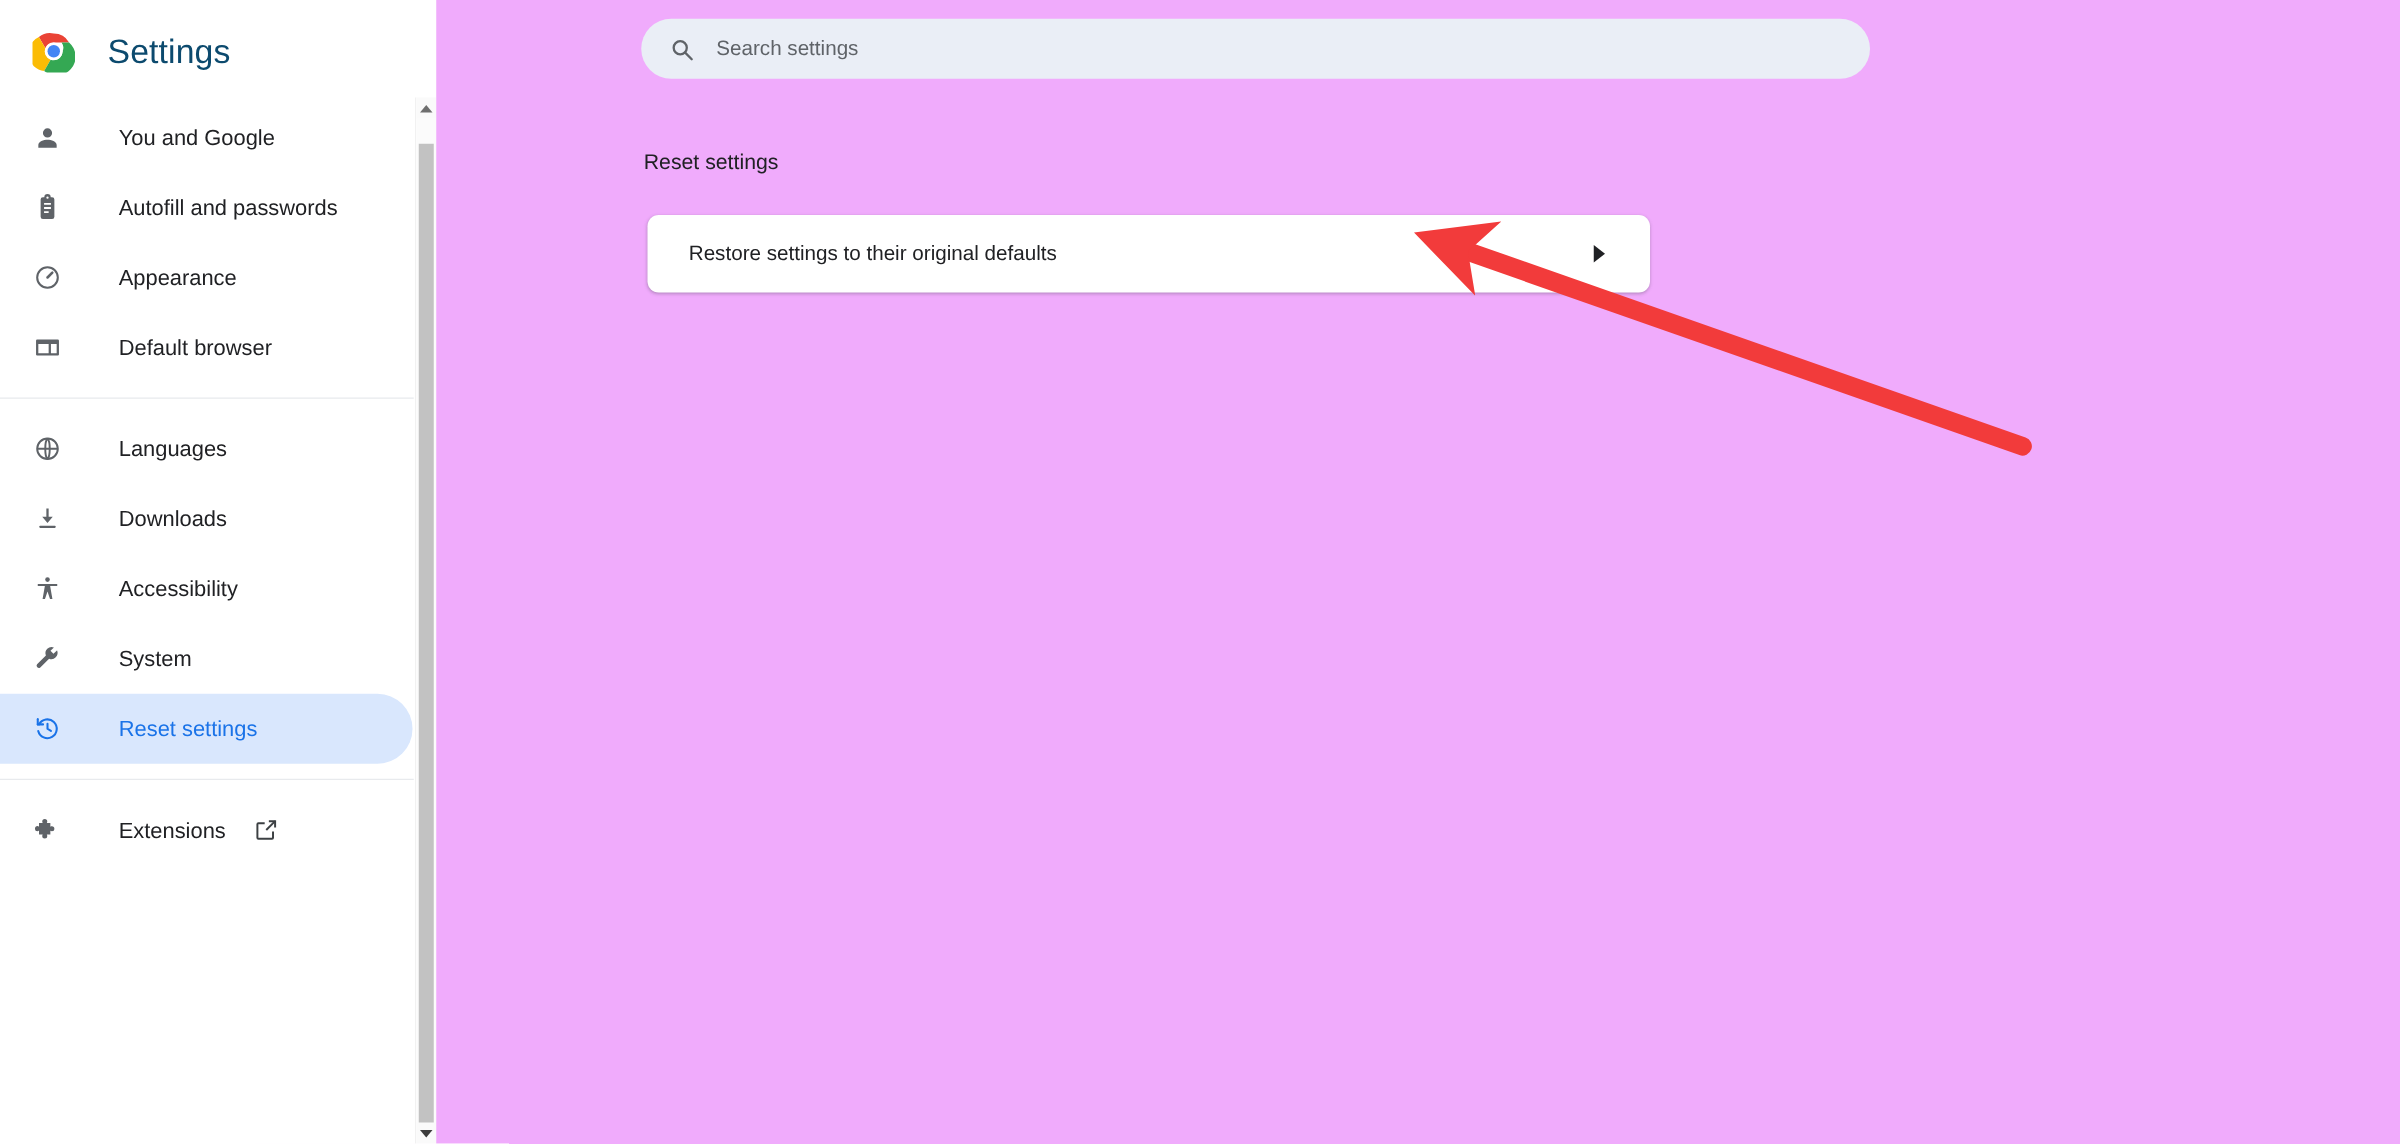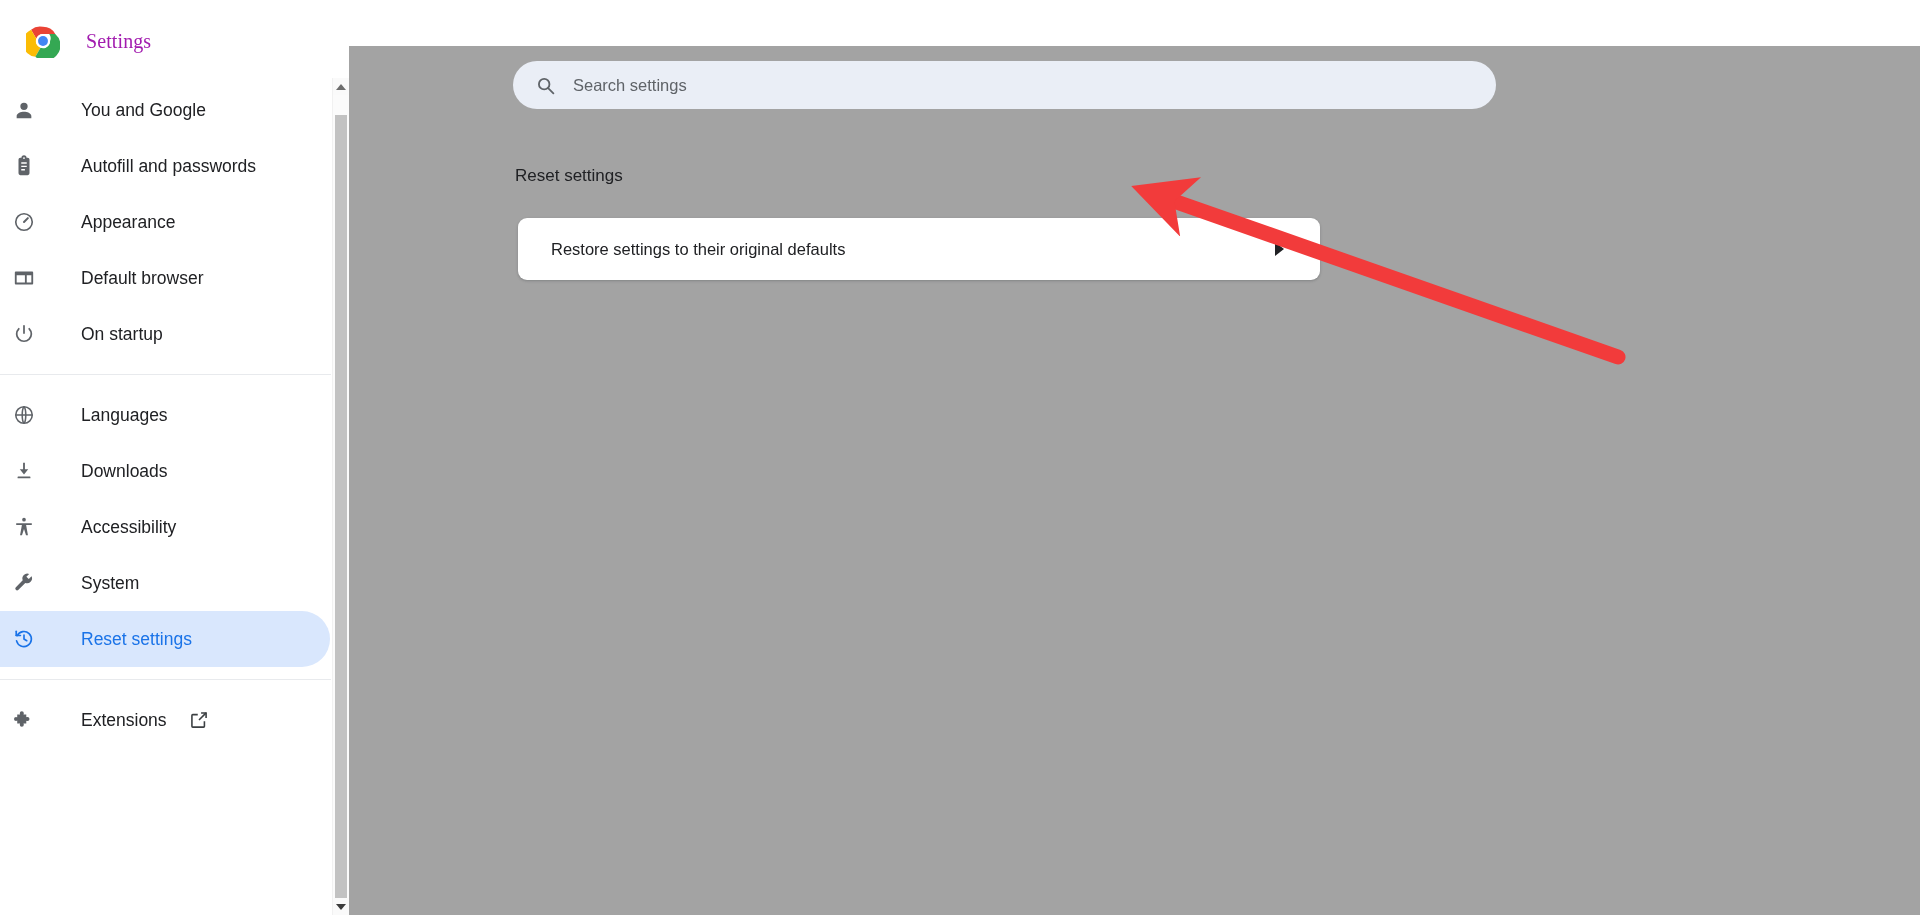--- a/index.html
+++ b/index.html
@@ -55,39 +55,38 @@
     padding-left: 26px;
   }
 
   .chrome-logo {
     width: 34px; height: 34px;
     flex: 0 0 34px;
   }
 
   .brand-title {
     margin-left: 26px;
-    font-size: 20px;
-    color: #a21caf;
+    font-size: 27px;
+    color: #0c4a6e;
     letter-spacing: 0.1px;
     white-space: nowrap;
-    font-family: Liberation Serif, serif;
   }
 
   .nav {
     position: absolute;
     left: 0; top: 82px;
     width: 331px;
   }
 
   .nav-item {
     position: relative;
     display: flex;
     align-items: center;
     height: 56px;
-    padding-left: 12px;
+    padding-left: 26px;
     cursor: pointer;
     color: #3c4043;
   }
 
   .nav-item .nav-icon {
     width: 24px; height: 24px;
     flex: 0 0 24px;
     display: flex;
     align-items: center;
     justify-content: center;
@@ -166,22 +165,21 @@
     width: 12px;
     height: 785px;
     background: #c2c2c2;
   }
 
   
   .main {
     position: absolute;
     left: 349px; top: 0;
     right: 0; bottom: 0;
-    background: #a3a3a3;
-    margin-top: 46px;
+    background: #f0abfc;
   }
 
   .search-wrap {
     position: absolute;
     left: 164px;
     top: 15px;
     width: 983px;
     height: 48px;
   }
   .search-box {
@@ -314,29 +312,20 @@
 
       <div class="nav-item">
         <span class="nav-icon">
           <svg width="22" height="22" viewBox="0 0 24 24" fill="currentColor">
               <path d="M3 5h18a1 1 0 0 1 1 1v12a1 1 0 0 1-1 1H3a1 1 0 0 1-1-1V6a1 1 0 0 1 1-1zm1 4v8h9v-8H4zm11 0v8h5v-8h-5z"></path>
             </svg>
         </span>
         <span class="nav-label">Default browser</span>
       </div>
 
-      <div class="nav-item">
-        <span class="nav-icon">
-          <svg width="22" height="22" viewBox="0 0 24 24" fill="none" stroke="currentColor" stroke-width="1.9" stroke-linecap="round">
-              <path d="M12 3v8"></path>
-              <path d="M6.3 6.3a8 8 0 1 0 11.4 0"></path>
-            </svg>
-        </span>
-        <span class="nav-label">On startup</span>
-      </div>
 
       <div class="nav-divider"></div>
 
       <div class="nav-item">
         <span class="nav-icon">
           <svg width="22" height="22" viewBox="0 0 24 24" fill="none" stroke="currentColor" stroke-width="1.7">
               <circle cx="12" cy="12" r="9"></circle>
               <path d="M3 12h18M12 3c2.6 2.6 2.6 15.4 0 18M12 3c-2.6 2.6-2.6 15.4 0 18"></path>
             </svg>
         </span>

